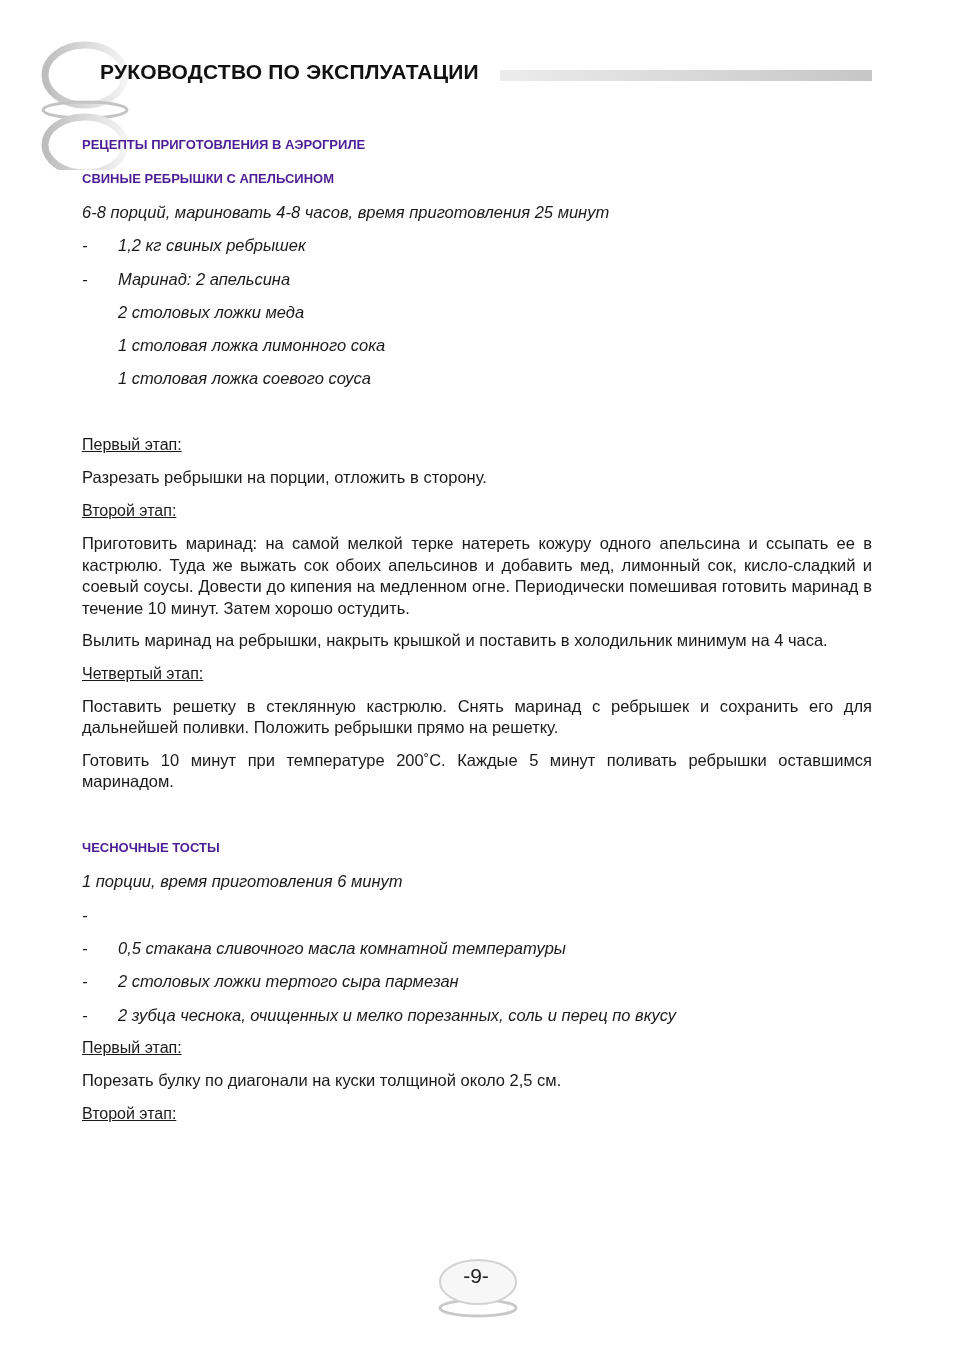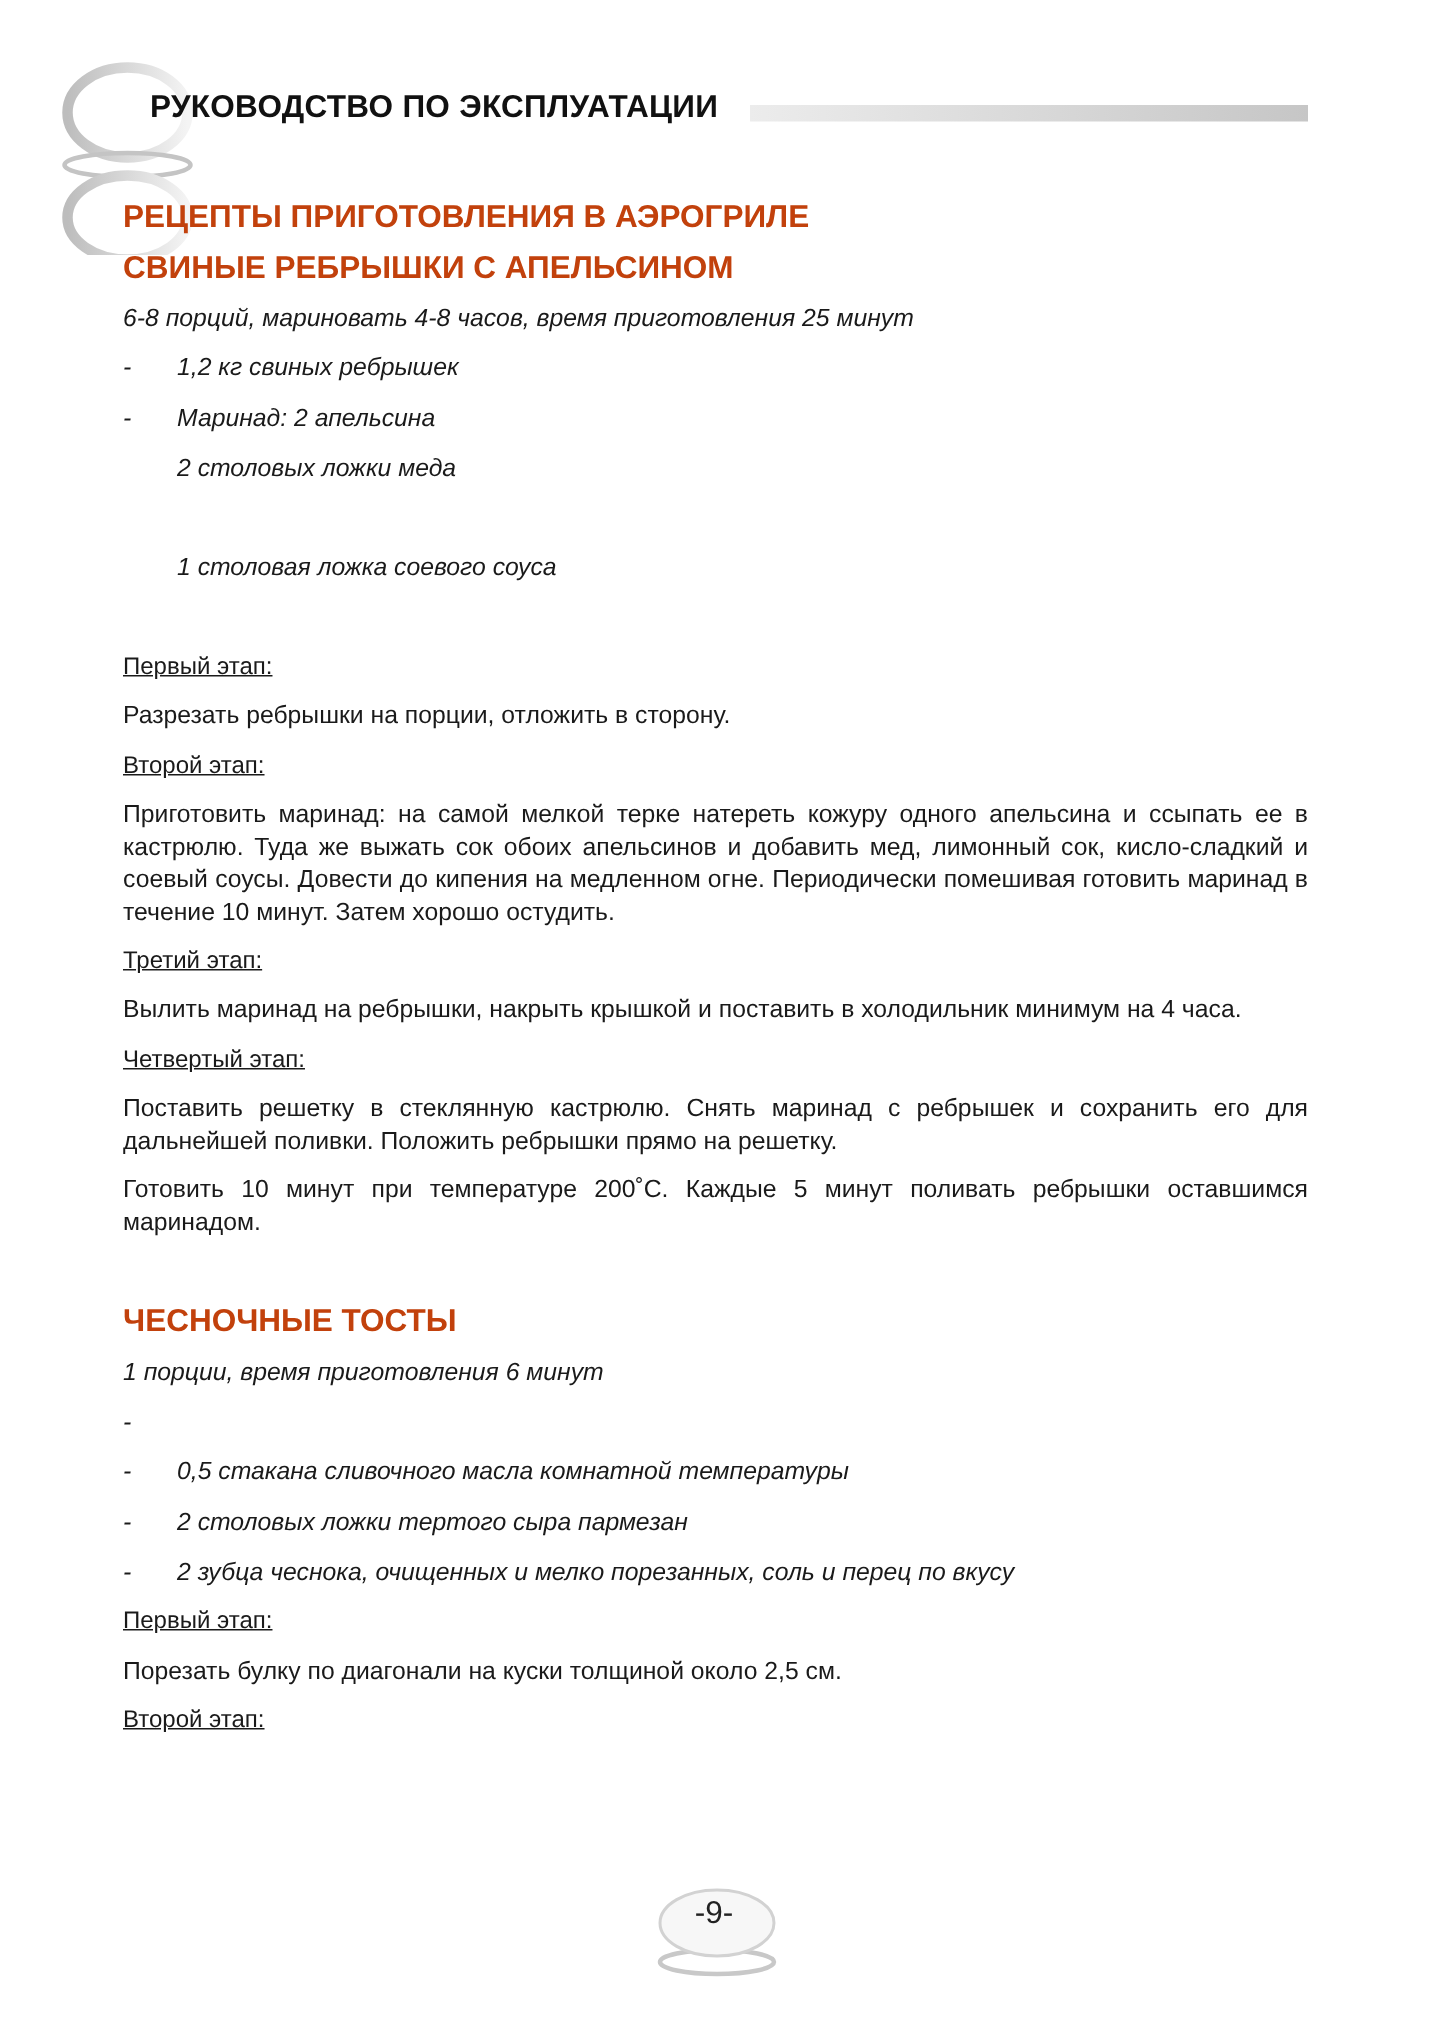--- a/index.html
+++ b/index.html
@@ -4,21 +4,21 @@
 <style>
   html, body { margin: 0; padding: 0; background: #ffffff; }
   body { width: 954px; height: 1354px; position: relative; overflow: hidden;
          font-family: "Liberation Sans", sans-serif; color: #1a1a1a; }
   .deco { position: absolute; left: 40px; top: 40px; width: 100px; height: 130px; }
   .header-bar { position: absolute; left: 500px; top: 70px; width: 372px; height: 11px;
                 background: linear-gradient(to right, #ececec, #c6c6c6); }
   .header-title { position: absolute; left: 100px; top: 60px; font-size: 21px; font-weight: bold;
                   letter-spacing: 0.2px; color: #111; margin: 0; white-space: nowrap; }
   .content { position: absolute; left: 82px; top: 134px; width: 790px; }
-  .h2 { font-size: 21px; font-weight: bold; margin: 0; height: 33.5px; line-height: 22px; color: #c2410c; }
+  .h2 { font-size: 13px; font-weight: bold; margin: 0; height: 33.5px; line-height: 22px; color: #4c1d95; }
   .it { font-style: italic; font-size: 16.5px; margin: 0; height: 33.3px; line-height: 22px; }
   .item { display: flex; }
   .dash { width: 36px; }
   .step { font-size: 16px; text-decoration: underline; margin: 0; height: 33.3px; line-height: 22px; }
   .para { font-size: 16.5px; line-height: 21.5px; margin: 0 0 11px 0; text-align: justify; }
   .gap { height: 33px; }
   .page-num-wrap { position: absolute; left: 436px; top: 1258px; width: 84px; height: 62px; }
   .page-num { position: absolute; left: 0; top: 6px; width: 80px; text-align: center;
               font-size: 21px; color: #222; }
 </style>
@@ -53,34 +53,34 @@
     <div class="it item">
         <span class="dash">-</span>
         <span>Маринад: 2 апельсина</span>
       </div>
     <div class="it item">
         <span class="dash"></span>
         <span>2 столовых ложки меда</span>
       </div>
     <div class="it item">
         <span class="dash"></span>
+        <span>1 столовая ложка лимонного сока</span>
       </div>
     <div class="it item">
         <span class="dash"></span>
         <span>1 столовая ложка соевого соуса</span>
       </div>
     <div class="it item">
         <span class="dash"></span>
       </div>
 
     <p class="step">Первый этап:</p>
     <p class="para">Разрезать ребрышки на порции, отложить в сторону.</p>
     <p class="step">Второй этап:</p>
     <p class="para">Приготовить маринад: на самой мелкой терке натереть кожуру одного апельсина и ссыпать ее в кастрюлю. Туда же выжать сок обоих апельсинов и добавить мед, лимонный сок, кисло-сладкий и соевый соусы. Довести до кипения на медленном огне. Периодически помешивая готовить маринад в течение 10 минут. Затем хорошо остудить.</p>
-    <p class="step">Третий этап:</p>
     <p class="para">Вылить маринад на ребрышки, накрыть крышкой и поставить в холодильник минимум на 4 часа.</p>
     <p class="step">Четвертый этап:</p>
     <p class="para">Поставить решетку в стеклянную кастрюлю. Снять маринад с ребрышек и сохранить его для дальнейшей поливки. Положить ребрышки прямо на решетку.</p>
     <p class="para">Готовить 10 минут при температуре 200˚С. Каждые 5 минут поливать ребрышки оставшимся маринадом.</p>
   </div>
 
   <div class="gap"></div>
 
   <div>
     <p class="h2">ЧЕСНОЧНЫЕ ТОСТЫ</p>

